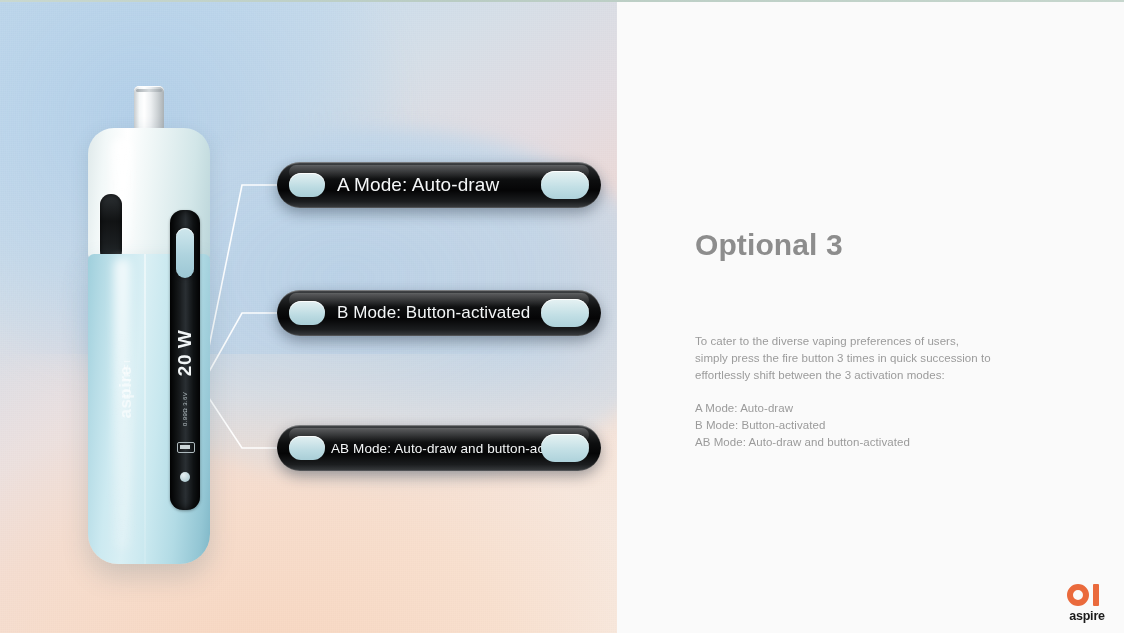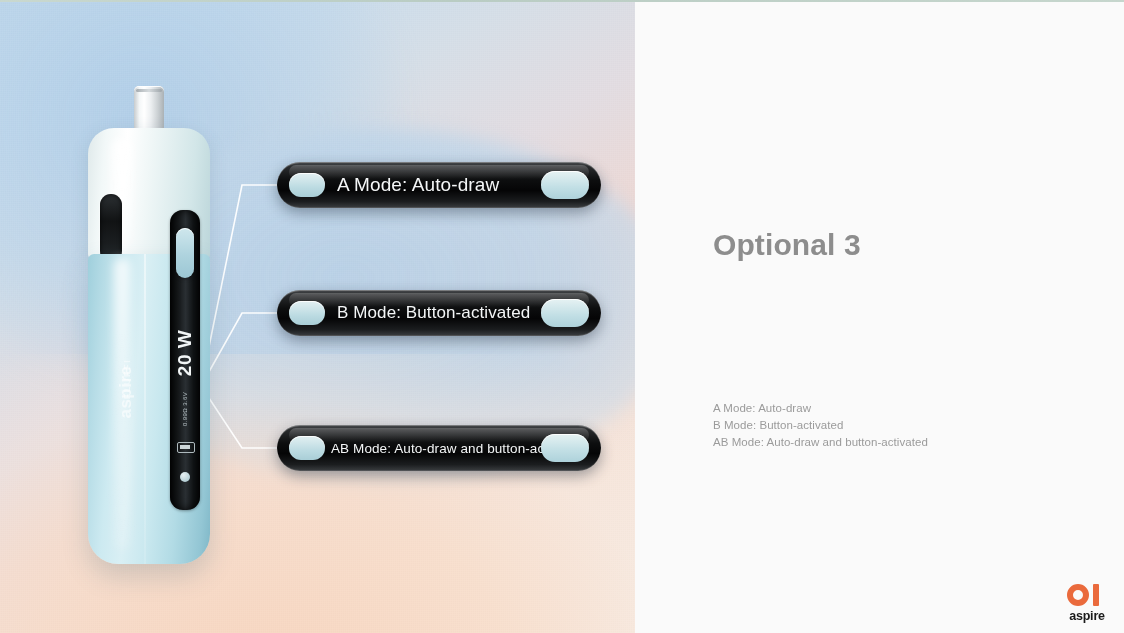--- a/index.html
+++ b/index.html
@@ -140,21 +140,21 @@
   .pill-label{position:relative;color:#f4f6f7;white-space:nowrap;}
 
   #pill-a{left:277px;top:162px;width:324px;}
   #pill-a .pill-label{margin-left:60px;font-size:19px;letter-spacing:.1px;}
   #pill-b{left:277px;top:290px;width:324px;}
   #pill-b .pill-label{margin-left:60px;font-size:17px;letter-spacing:.1px;}
   #pill-ab{left:277px;top:425px;width:324px;}
   #pill-ab .pill-label{margin-left:54px;font-size:13.5px;letter-spacing:.1px;}
 
   
-  .right-panel{position:absolute;left:635px;top:0;width:489px;height:633px;background:#fafafa;}
+  .right-panel{position:absolute;left:617px;top:0;width:489px;height:633px;background:#fafafa;}
 
   .headline{position:absolute;left:78px;top:227px;width:360px;
       color:#8d8d8d;font-size:30px;line-height:36px;font-weight:700;letter-spacing:.1px;}
 
   .para{position:absolute;left:78px;top:333px;width:300px;
       color:#9b9b9b;font-size:11.5px;line-height:17px;letter-spacing:.05px;}
 
   .modes{position:absolute;left:78px;top:400px;width:320px;
       color:#9b9b9b;font-size:11.5px;line-height:16.8px;letter-spacing:.05px;}
 
@@ -234,20 +234,21 @@
       <span class="cap-r"></span>
     </div>
   </div>
 
   <div class="right-panel">
 
     <div class="headline">
       <div>Optional 3</div>
     </div>
 
+    <div class="para">To cater to the diverse vaping preferences of users, simply press the fire button 3 times in quick succession to effortlessly shift between the 3 activation modes:</div>
 
     <div class="modes">
       <div>A Mode: Auto-draw</div>
       <div>B Mode: Button-activated</div>
       <div>AB Mode: Auto-draw and button-activated</div>
     </div>
   </div>
 
   <div class="logo">
     <div class="logo-mark">

